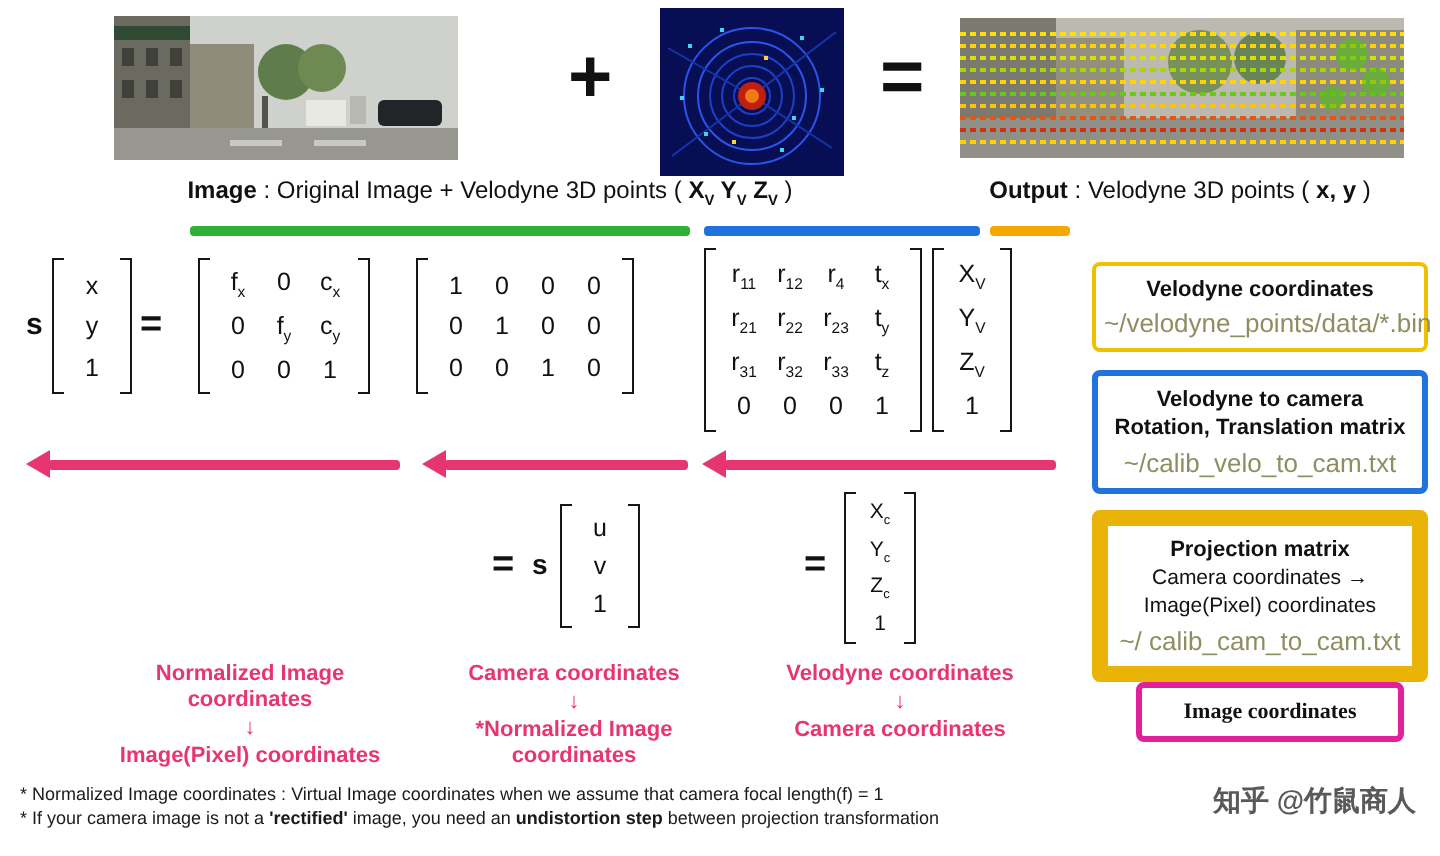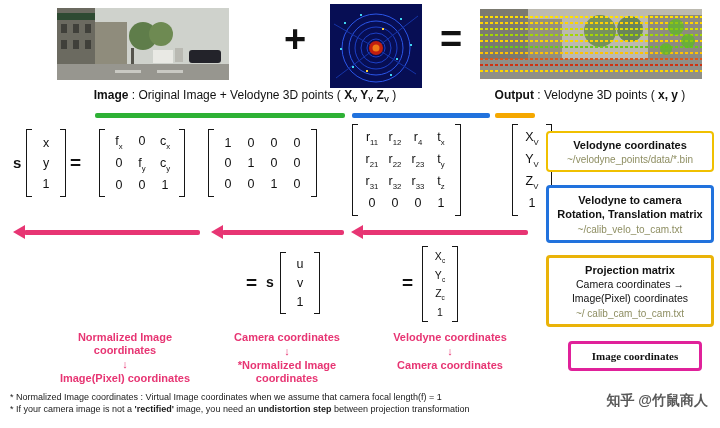--- a/index.html
+++ b/index.html
@@ -25,24 +25,24 @@
   .arrow::before { content:""; position:absolute; left:-11px; top:-5px; width:0; height:0;
                    border-right:12px solid #e73573; border-top:7.5px solid transparent;
                    border-bottom:7.5px solid transparent; }
   .eqsym { font-size:19px; font-weight:700; }
   .ssym  { font-size:14px; font-weight:600; }
   .flow { text-align:center; color:#e73573; font-weight:700; font-size:11px; line-height:1.18; }
   .flow .dn { font-size:11px; margin:1px 0; }
   .lbox { border-radius:4px; text-align:center; padding:5px 4px; background:#fff; }
   .lbox .t { font-weight:700; font-size:11px; line-height:1.3; color:#111; }
   .lbox .n { font-size:10.5px; line-height:1.35; color:#111; }
-  .lbox .p { font-size:10px; color:#8e8e62; margin-top:2px; }
+  .lbox .p { font-size:13px; color:#8e8e62; margin-top:2px; }
   .box-yellow  { border:2.5px solid #f0c000; }
   .box-blue    { border:3px solid #2172dd; }
-  .box-green   { border:3px solid #eab308; }
+  .box-green   { border:8px solid #eab308; }
   .box-magenta { border:3px solid #e0219a; }
   .fn { font-size:9px; color:#1a1a1a; white-space:nowrap; }
   .fn .em { font-weight:700; }
   .wm { font-size:14px; color:#595959; font-weight:600;text-align:center; }
 </style>
 </head>
 <body>
 
 <div id="canvas">
 
@@ -212,21 +212,21 @@
         <span>r<sub>33</sub></span>
         <span>t<sub>z</sub></span>
         <span>0</span>
         <span>0</span>
         <span>0</span>
         <span>1</span>
       </div>
     <div class="br r"></div>
   </div>
 
-  <div class="abs matrix" style="left:512px; top:124px;">
+  <div class="abs matrix" style="left:466px; top:124px;">
     <div class="br l"></div>
     <div class="cells h92" style="grid-template-columns: repeat(1, auto);">
         <span>X<sub>V</sub></span>
         <span>Y<sub>V</sub></span>
         <span>Z<sub>V</sub></span>
         <span>1</span>
       </div>
     <div class="br r"></div>
   </div>
 

